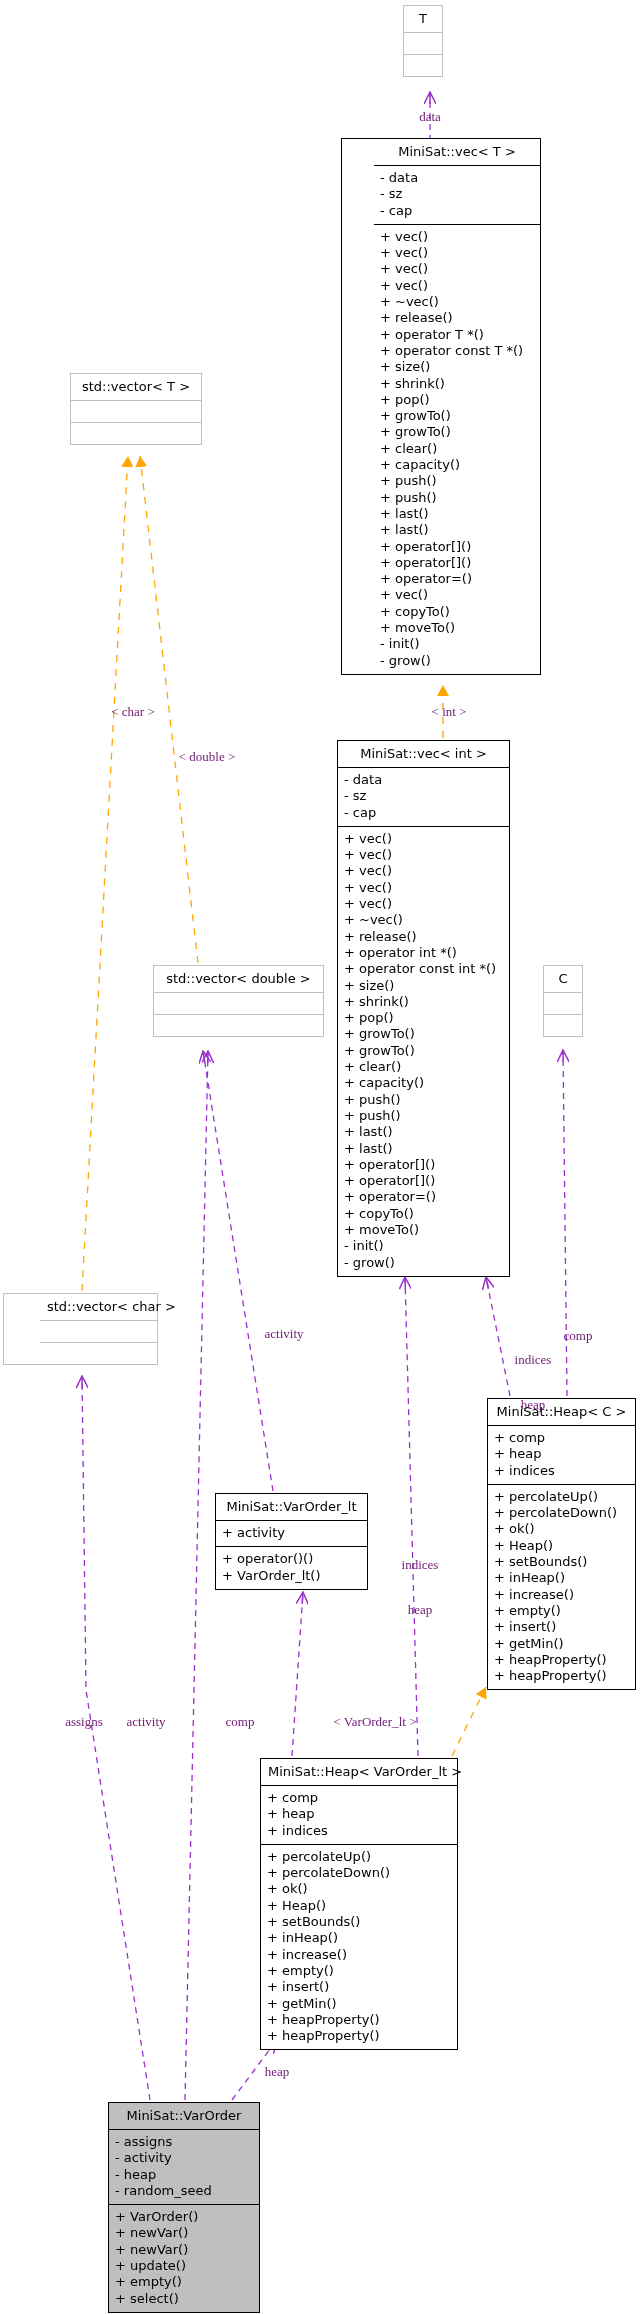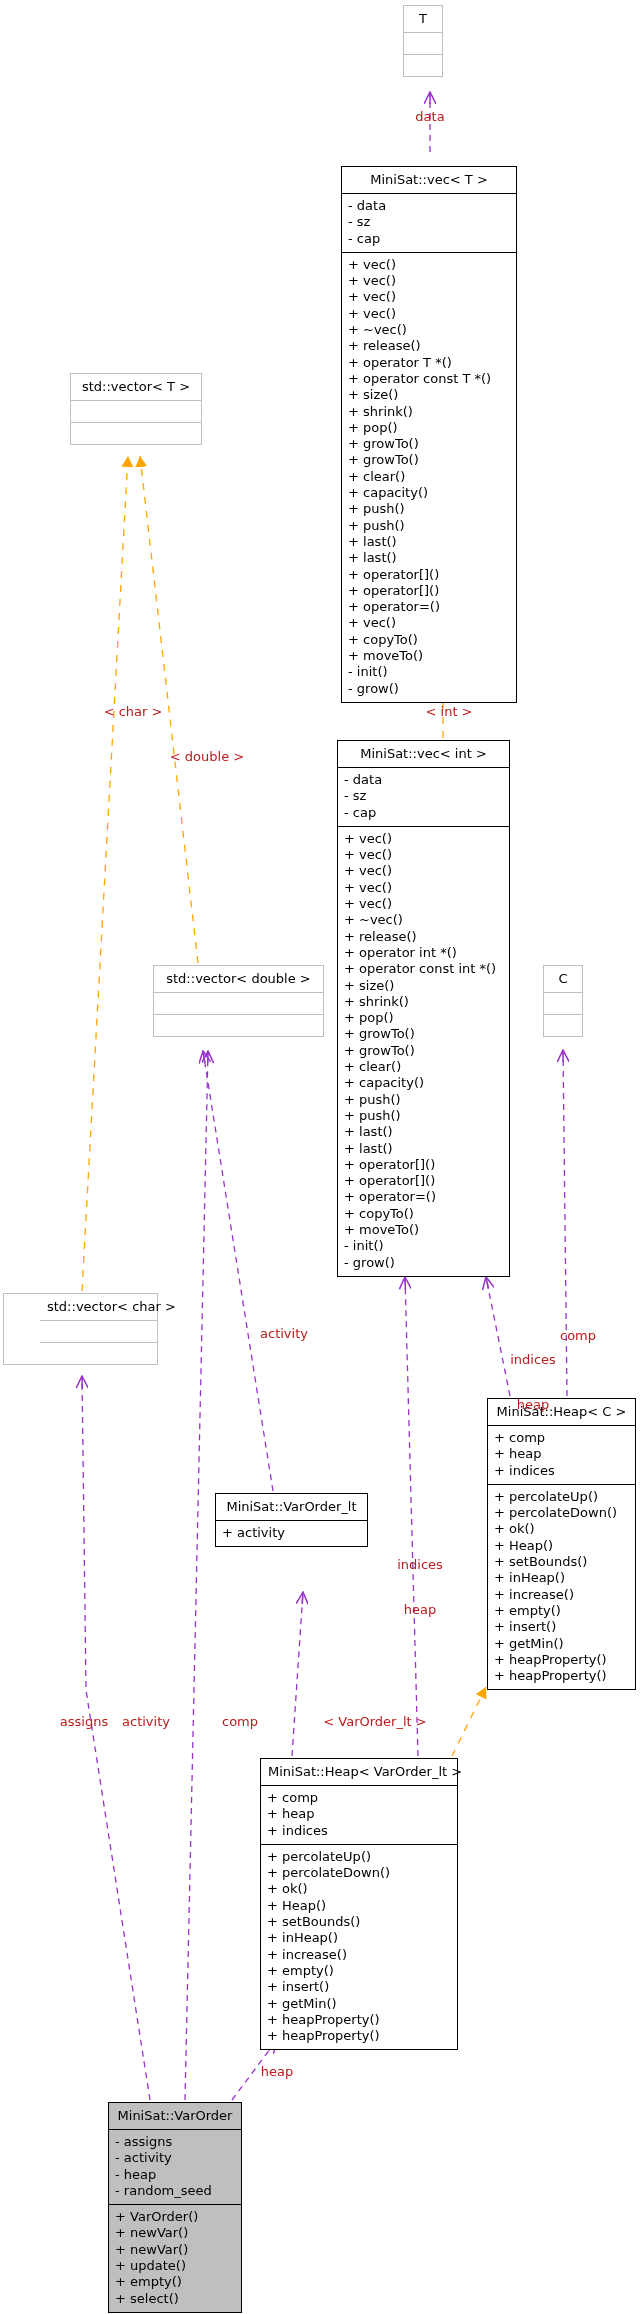--- a/index.html
+++ b/index.html
@@ -16,21 +16,21 @@
   .cls .title{
     text-align:center;padding:5px 7px 6px;white-space:nowrap;
   }
   .cls .comp{
     border-top:1px solid var(--bc,#000);padding:4px 6px 5px;
   }
   .cls .comp.empty{height:21px;padding:0;}
   .member{line-height:16.3px;white-space:pre;text-align:left;}
   .elabel{
     position:absolute;white-space:pre;transform:translateX(-50%);
-    line-height:15px;text-align:center;color:#b91c1c;
+    line-height:15px;text-align:center;color:#701a75;font-family:Liberation Serif, serif;
   }
 </style>
 </head>
 <body>
 
 <div id="canvas">
 
   <svg id="edges" width="642" height="2314" viewBox="0 0 642 2314">
     <defs>
       <marker id="pa" viewBox="0 0 14 12" refX="13" refY="6" markerWidth="14" markerHeight="12" orient="auto" markerUnits="userSpaceOnUse">
@@ -57,21 +57,21 @@
     <path d="M198,963 L140,456" stroke="#ffa500" stroke-width="1.3" fill="none" stroke-dasharray="7,7" marker-end="url(#oa)"></path>
     <path d="M452,1756 L486,1687" stroke="#ffa500" stroke-width="1.3" fill="none" stroke-dasharray="7,7" marker-end="url(#oa)"></path>
   </svg>
 
   <div class="cls" style="--bc:#bfbfbf;left:403px;top:5px;width:40px;">
     <div class="title">T</div>
     <div class="comp empty"></div>
     <div class="comp empty"></div>
   </div>
 
-  <div class="cls" style="--bc:#000;left:341px;top:166px;width:176px;">
+  <div class="cls" style="--bc:#000;left:341px;top:138px;width:200px;padding-left:32px;">
     <div class="title">MiniSat::vec&lt; T &gt;</div>
     <div class="comp">
         <div class="member">- data</div>
         <div class="member">- sz</div>
         <div class="member">- cap</div>
       </div>
     <div class="comp">
         <div class="member">+ vec()</div>
         <div class="member">+ vec()</div>
         <div class="member">+ vec()</div>
@@ -185,20 +185,24 @@
         <div class="member">+ heapProperty()</div>
         <div class="member">+ heapProperty()</div>
       </div>
   </div>
 
   <div class="cls" style="--bc:#000;left:215px;top:1493px;width:153px;">
     <div class="title">MiniSat::VarOrder_lt</div>
     <div class="comp">
         <div class="member">+ activity</div>
       </div>
+    <div class="comp">
+        <div class="member">+ operator()()</div>
+        <div class="member">+ VarOrder_lt()</div>
+      </div>
   </div>
 
   <div class="cls" style="--bc:#000;left:260px;top:1758px;width:198px;">
     <div class="title">MiniSat::Heap&lt; VarOrder_lt &gt;</div>
     <div class="comp">
         <div class="member">+ comp</div>
         <div class="member">+ heap</div>
         <div class="member">+ indices</div>
       </div>
     <div class="comp">
@@ -210,21 +214,21 @@
         <div class="member">+ inHeap()</div>
         <div class="member">+ increase()</div>
         <div class="member">+ empty()</div>
         <div class="member">+ insert()</div>
         <div class="member">+ getMin()</div>
         <div class="member">+ heapProperty()</div>
         <div class="member">+ heapProperty()</div>
       </div>
   </div>
 
-  <div class="cls" style="--bc:#000;left:108px;top:2102px;width:134px;background:#bfbfbf;">
+  <div class="cls" style="--bc:#000;left:108px;top:2102px;width:152px;background:#bfbfbf;">
     <div class="title">MiniSat::VarOrder</div>
     <div class="comp">
         <div class="member">- assigns</div>
         <div class="member">- activity</div>
         <div class="member">- heap</div>
         <div class="member">- random_seed</div>
       </div>
     <div class="comp">
         <div class="member">+ VarOrder()</div>
         <div class="member">+ newVar()</div>

